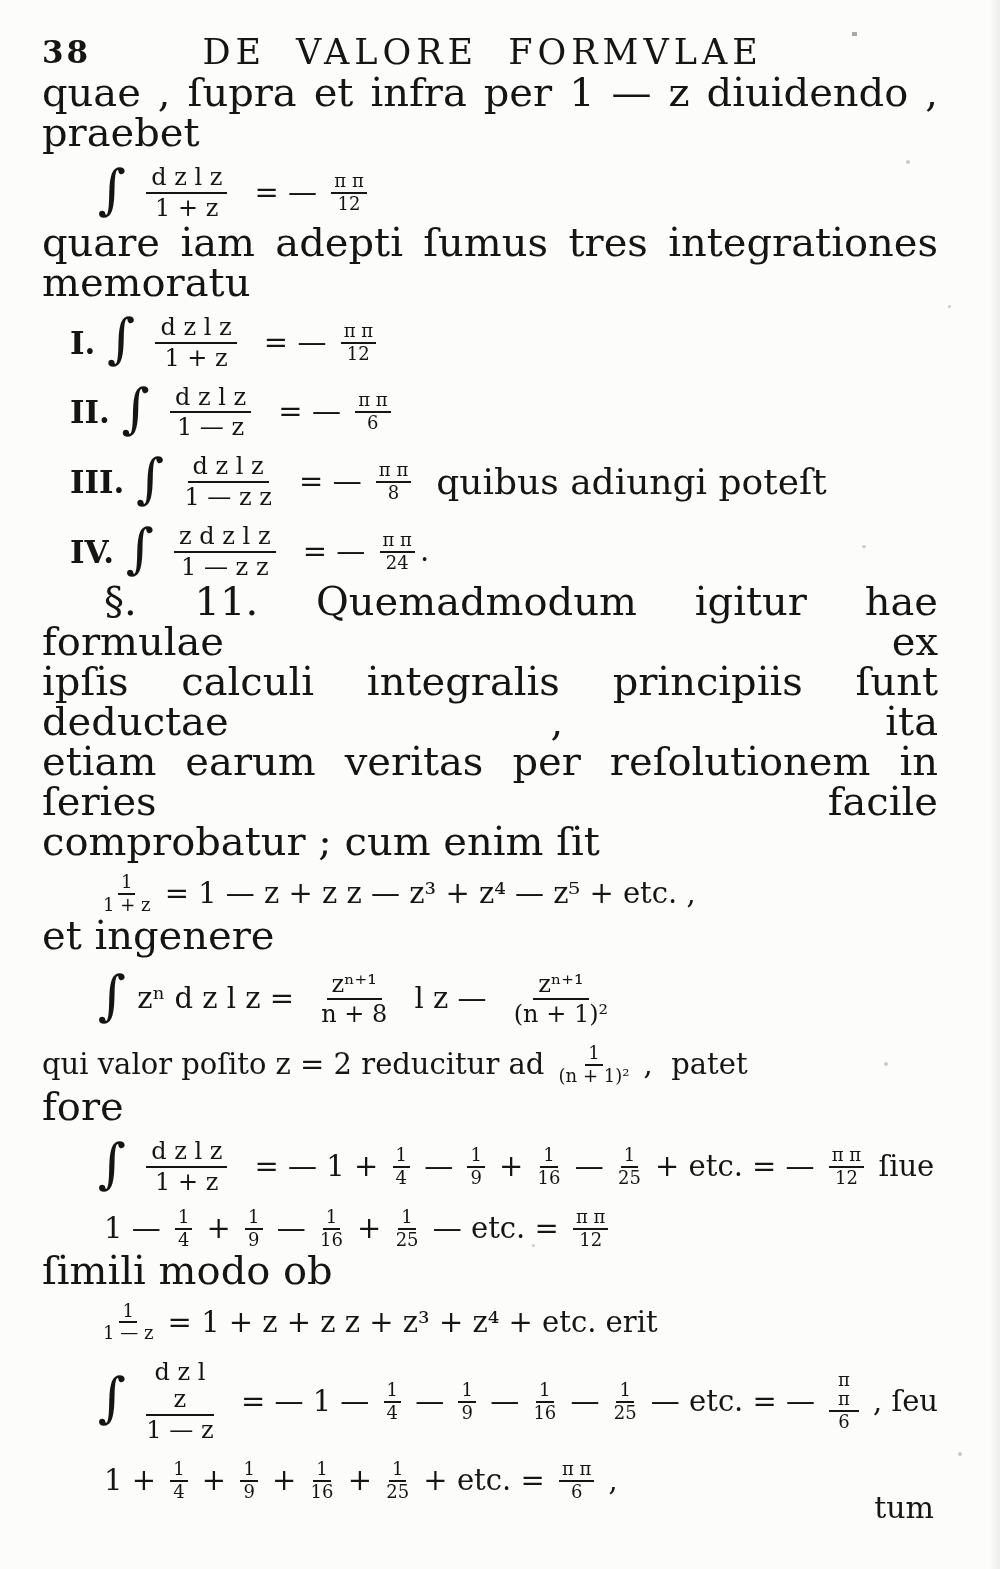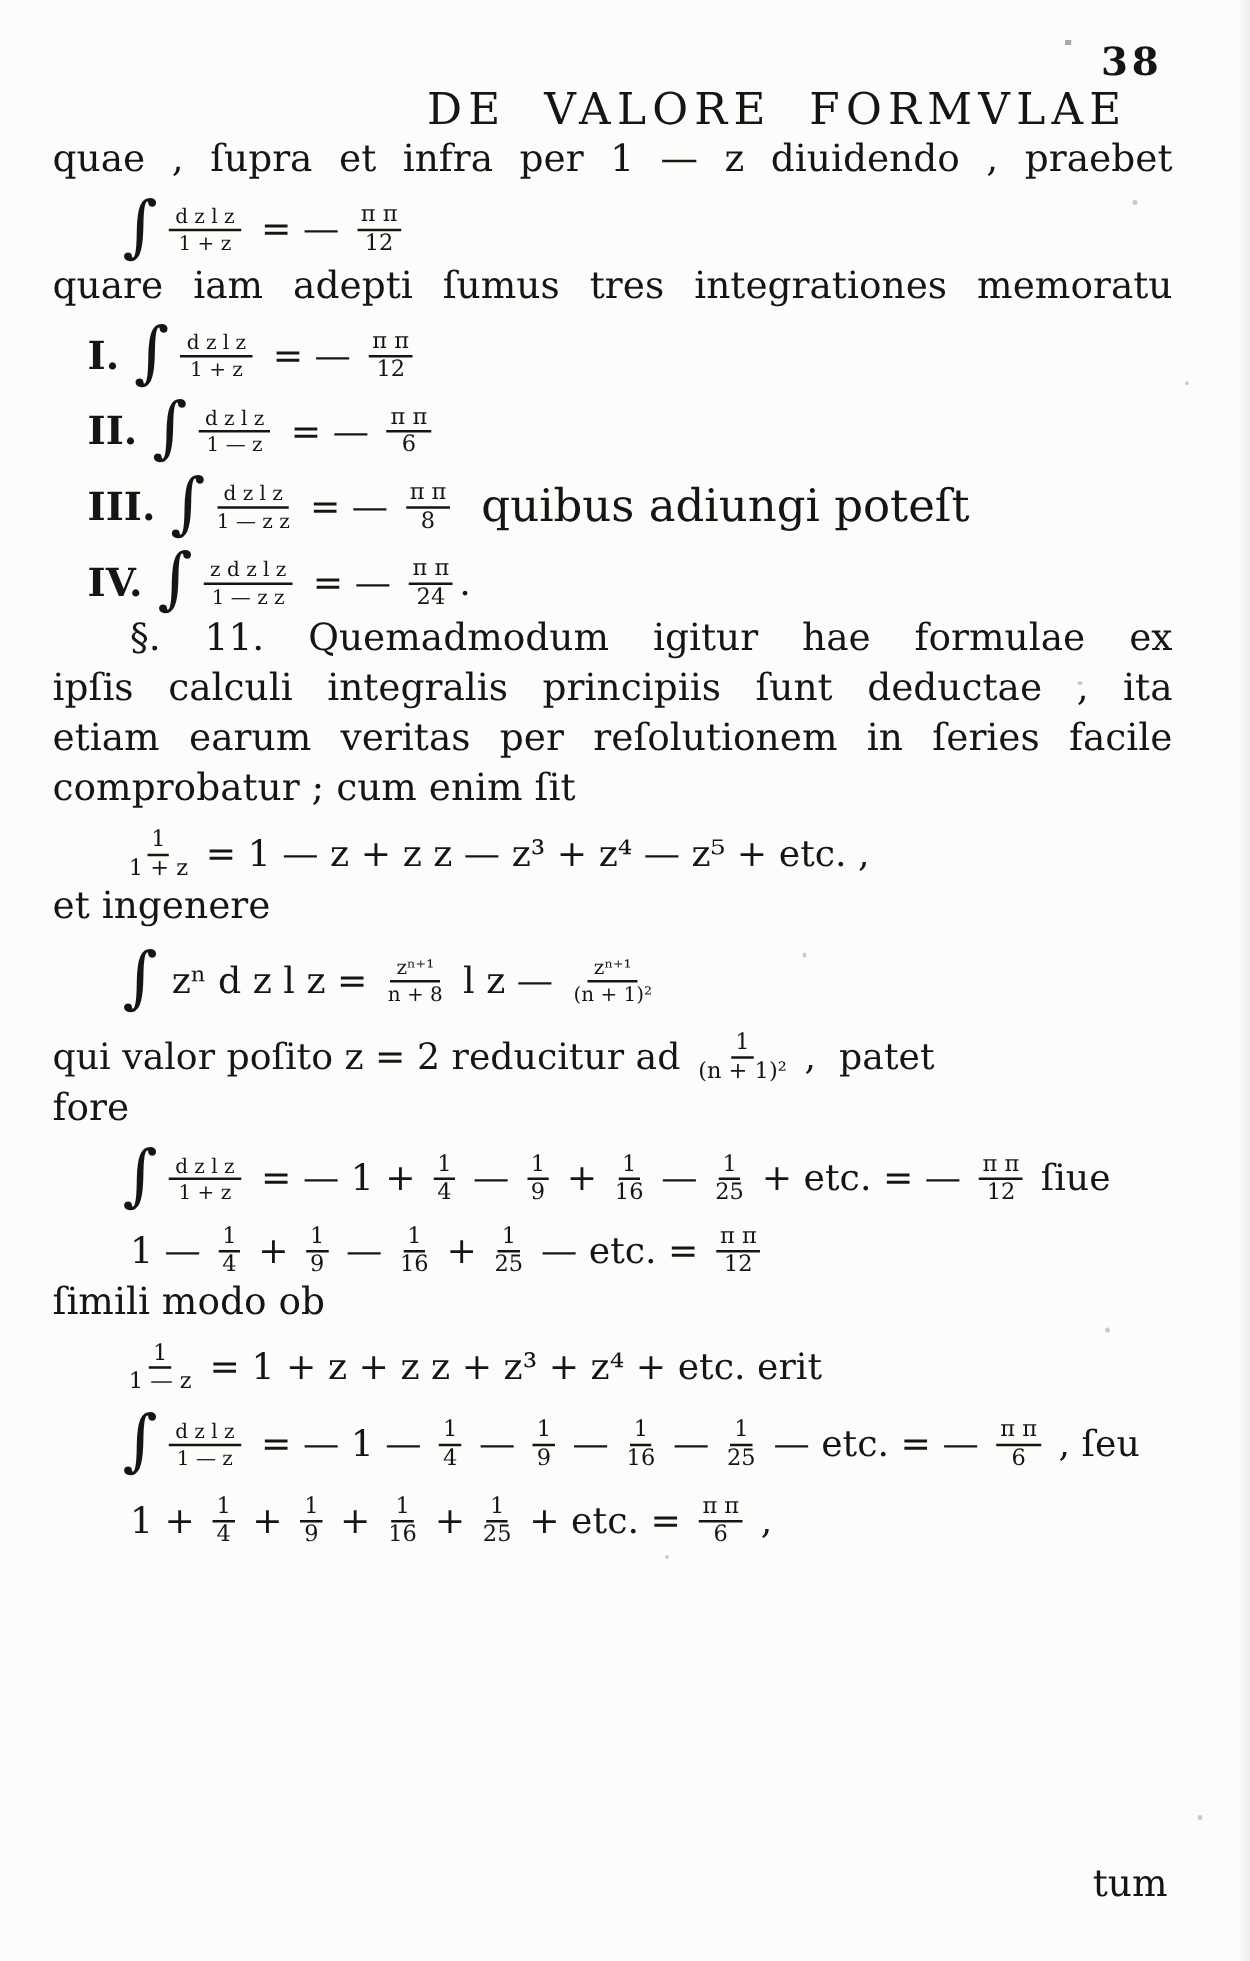--- a/index.html
+++ b/index.html
@@ -11,35 +11,34 @@
     color:#161513;
     font-family:"DejaVu Serif","Liberation Serif",serif;
     overflow:hidden;
   }
   .page::after{
     content:"";position:absolute;top:0;right:0;width:10px;height:100%;
     background:linear-gradient(to left, rgba(0,0,0,0.06), rgba(0,0,0,0));
     pointer-events:none;
   }
   .header{
-    display:flex;align-items:flex-end;
+    display:flex;align-items:center;
     padding:32px 70px 0 42px;
-    flex-direction:column;
   }
   .pagenum{font-size:31px;font-weight:700;letter-spacing:3px;}
   .title{
     flex:1;text-align:center;
     font-size:35px;font-weight:400;
     letter-spacing:5px;word-spacing:14px;
     transform:translateX(-28px);
   }
   .body{padding:0 62px 0 42px;}
 
   p.line{
-    font-size:30px;line-height:40px;margin:0;
+    font-size:40px;line-height:40px;margin:0;
   }
   .mt-a{margin-top:42px;}
   .mt-b{margin-top:12px;}
   .mt-c{margin-top:4px;}
   .mt-d{margin-top:18px;}
   .mt-e{margin-top:10px;}
   .par-first{text-indent:62px;}
   .spread{text-align:justify;text-align-last:justify;}
 
   .formula{
@@ -59,22 +58,22 @@
   .ftail{font-size:36px;}
   .ftail:not(:empty){margin-left:20px;}
 
   .int{
     font-size:54px;line-height:0.9;
     margin-right:2px;transform:translateY(-3px);
   }
   .tok{white-space:pre;}
   .frac{
     display:inline-flex;flex-direction:column;align-items:center;
-    font-size:16px;line-height:1.12;
-    margin:0 7px;text-align:center;
+    font-size:24px;line-height:1.12;
+    margin:0 18px;text-align:center;
   }
   .frac .num{display:block;border-bottom:2.5px solid #161513;padding:0 5px 1px;}
   .frac .den{display:block;padding-top:1px;}
   .frac.sm{font-size:18px;line-height:1.05;margin:0 5px;}
   .frac.sm .num{border-bottom-width:2px;padding:0 3px 1px;}
 
   .catchword{
     position:absolute;right:66px;bottom:44px;
     font-size:30px;
   }

